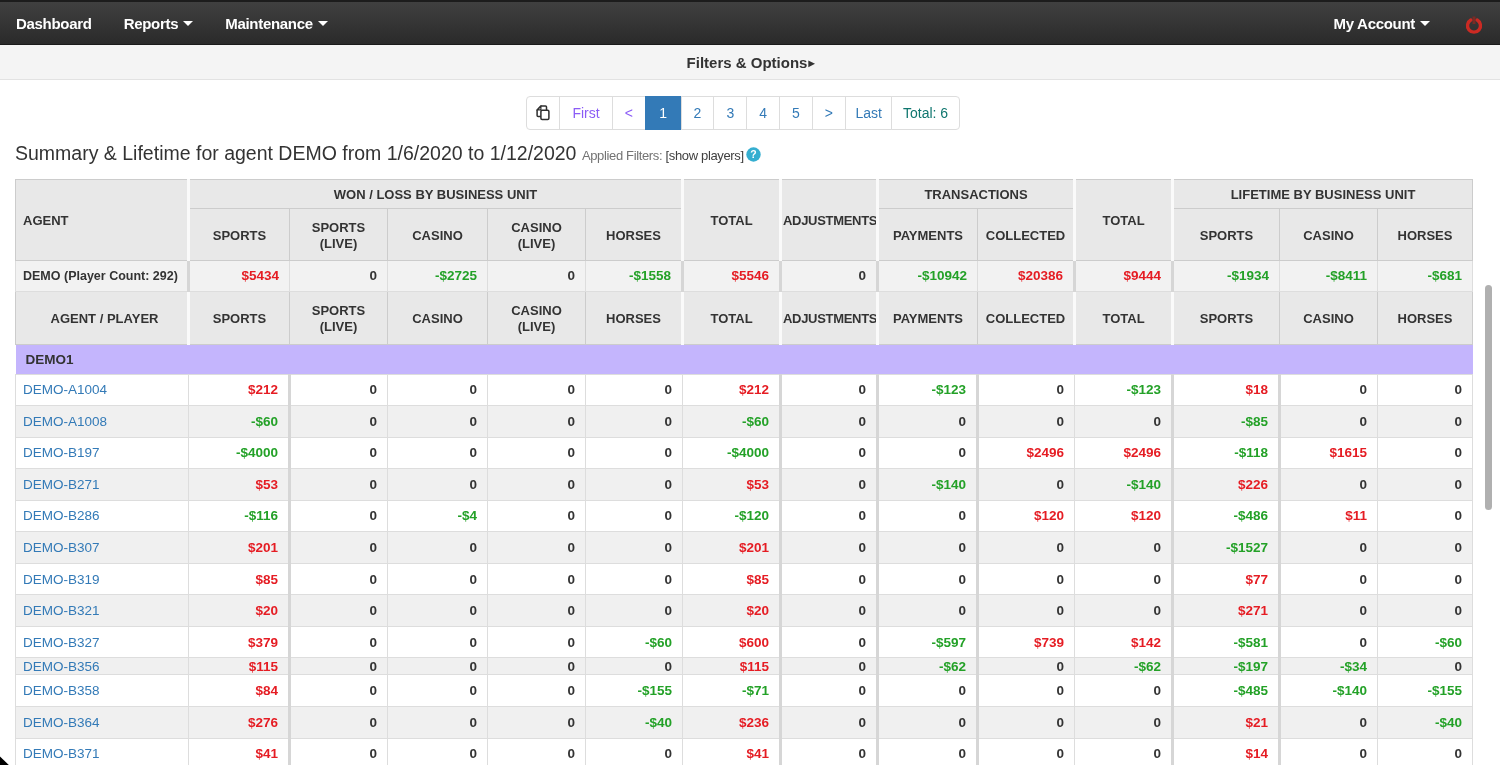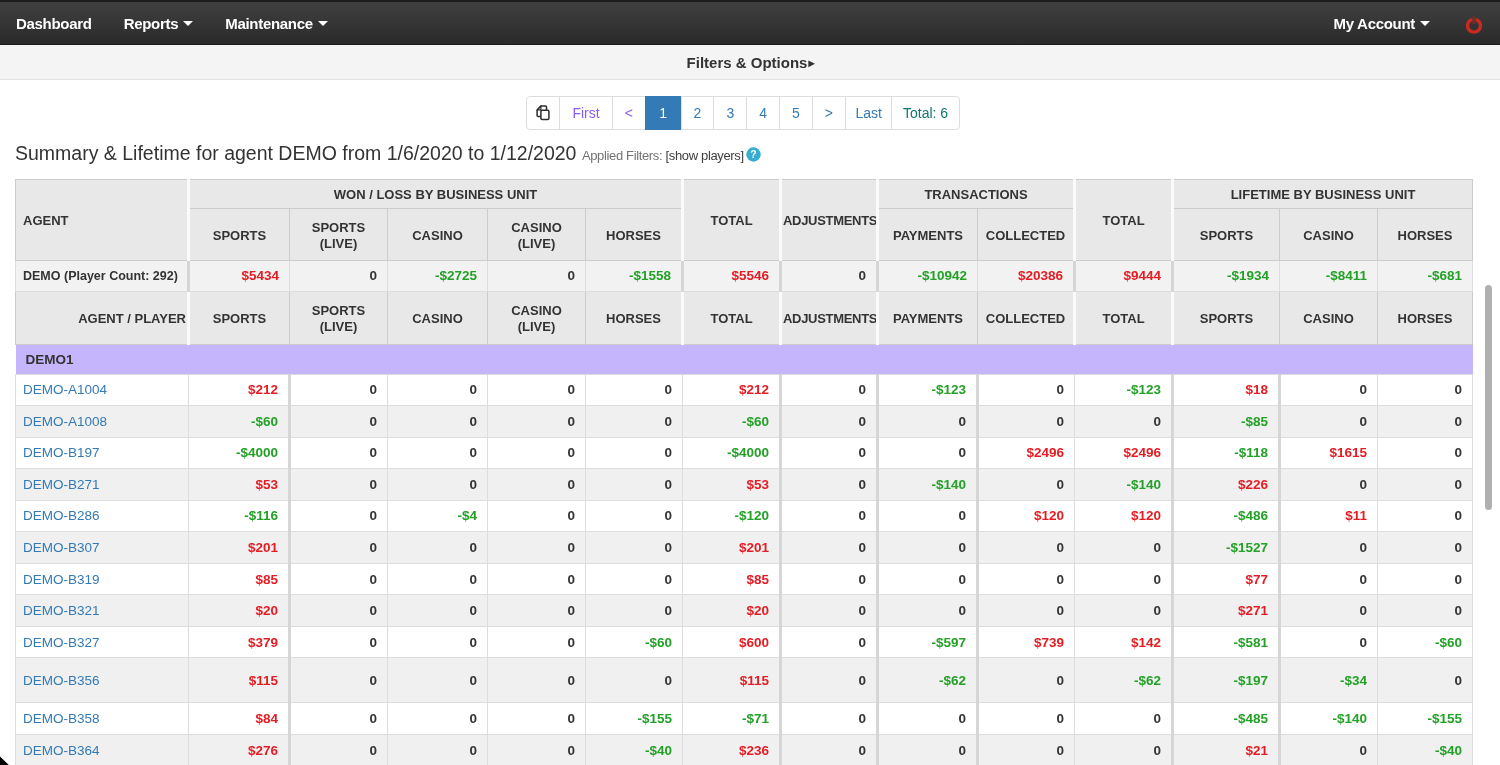--- a/index.html
+++ b/index.html
@@ -139,21 +139,21 @@
   <td class="num gl red">$5546</td>
         <td class="num gl">0</td>
   <td class="num gl grn">-$10942</td>
         <td class="num red">$20386</td>
   <td class="num gl red">$9444</td>
   <td class="num gl grn">-$1934</td>
         <td class="num grn">-$8411</td>
         <td class="num grn">-$681</td>
 </tr>
 <tr style="height:53px;">
-  <th style="text-align:right; padding-left:7px;">AGENT / PLAYER</th>
+  <th style="text-align:center; padding-left:7px;">AGENT / PLAYER</th>
   <th class="gl">SPORTS</th>
         <th>SPORTS<br>(LIVE)</th>
         <th>CASINO</th>
         <th>CASINO<br>(LIVE)</th>
         <th>HORSES</th>
   <th class="gl">TOTAL</th>
         <th class="gl" style="letter-spacing:-0.3px;">ADJUSTMENTS</th>
   <th class="gl">PAYMENTS</th>
         <th>COLLECTED</th>
         <th class="gl">TOTAL</th>
@@ -301,21 +301,21 @@
         <td class="num grn">-$60</td>
         <td class="num red">$600</td>
         <td class="num gl">0</td>
         <td class="num gl grn">-$597</td>
         <td class="num gl red">$739</td>
         <td class="num red">$142</td>
         <td class="num gl grn">-$581</td>
         <td class="num gl">0</td>
         <td class="num grn">-$60</td>
       </tr>
-<tr class="alt" style="height:45px;">
+<tr class="alt" style="height:17px;">
         <td class="name">DEMO-B356</td>
         <td class="num red">$115</td>
         <td class="num gl">0</td>
         <td class="num">0</td>
         <td class="num">0</td>
         <td class="num">0</td>
         <td class="num red">$115</td>
         <td class="num gl">0</td>
         <td class="num gl grn">-$62</td>
         <td class="num gl">0</td>

